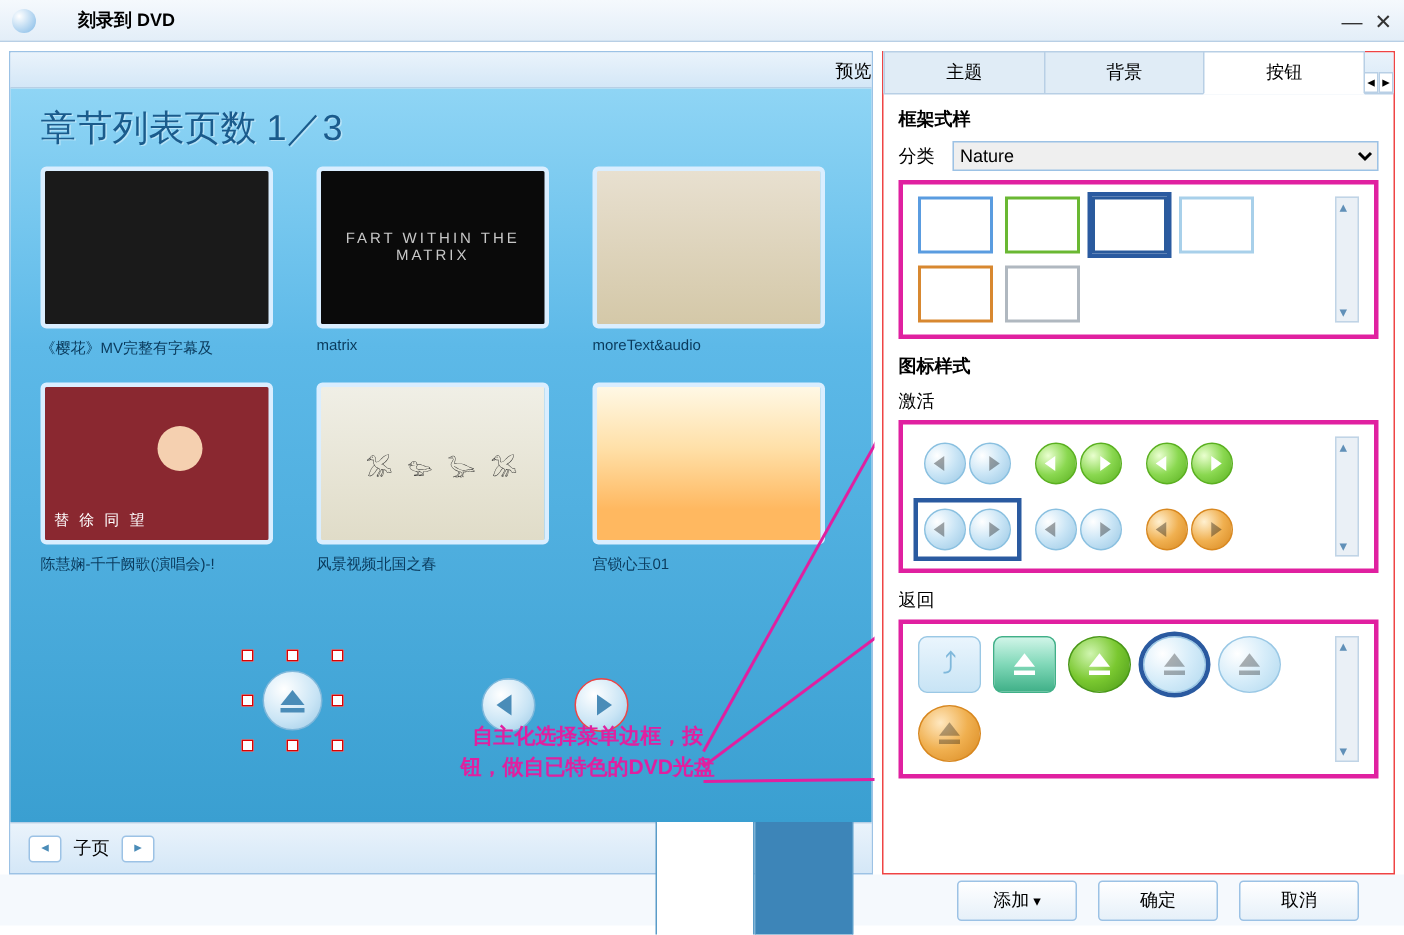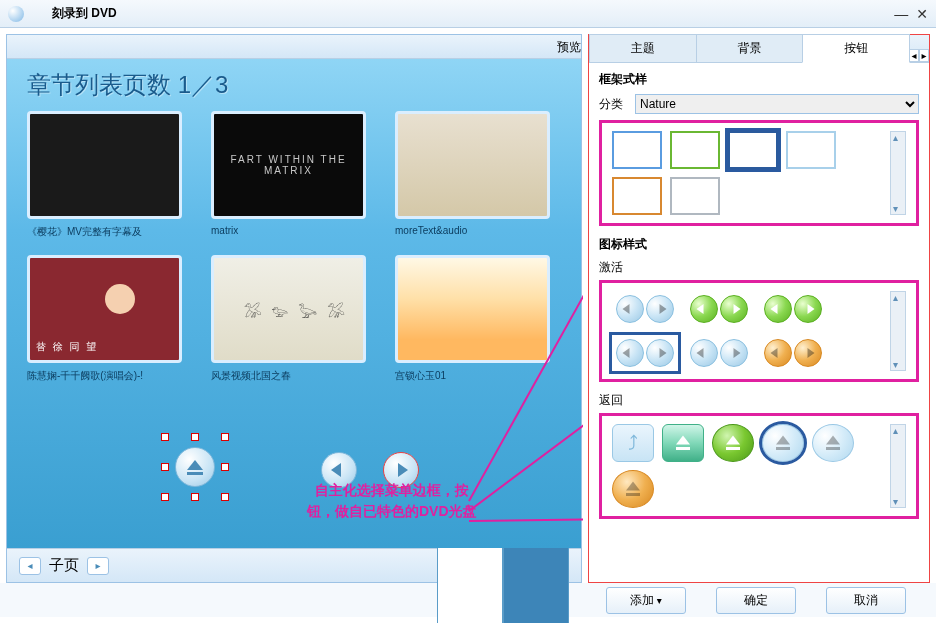--- a/index.html
+++ b/index.html
@@ -43,21 +43,21 @@
 .sel-handles i:nth-child(5){right:0;top:50%;transform:translateY(-50%);} .sel-handles i:nth-child(6){left:0;bottom:0;}
 .sel-handles i:nth-child(7){left:50%;bottom:0;transform:translateX(-50%);} .sel-handles i:nth-child(8){right:0;bottom:0;}
 .nav-arrow { width: 36px; height: 36px; border-radius:50%; background:radial-gradient(circle at 35% 30%,#fff,#c8e4f5 60%,#9ac8e5); border:1px solid #7fb8db; position:relative; }
 .nav-arrow.left::before{content:"";position:absolute;left:40%;top:50%;transform:translate(-50%,-50%);border-top:7px solid transparent;border-bottom:7px solid transparent;border-right:10px solid #4a8cb8;}
 .nav-arrow.right::before{content:"";position:absolute;left:55%;top:50%;transform:translate(-50%,-50%);border-top:7px solid transparent;border-bottom:7px solid transparent;border-left:10px solid #4a8cb8;}
 
 .annotation { position: absolute; bottom: 26px; left: 300px; font-size: 14px; font-weight: bold; color: #e020a0; line-height: 1.5; }
 
 .left-footer { height: 34px; background: linear-gradient(#eaf3fb,#d4e7f7); display: flex; align-items: center; padding: 0 12px; border-top:1px solid #b8cfe5; }
 .pager-btn { width:22px; height:18px; border:1px solid #9cc2e5; background:#fff; border-radius:3px; font-size:10px; line-height:16px; text-align:center; color:#4a8cb8;}
-.pager-label { font-size:15px; margin: 0 8px; }
+.pager-label { font-size:12px; margin: 0 8px; }
 .menu-tabs { margin-left: auto; display: flex; }
 .menu-tab { padding: 4px 14px; font-size: 12px; border:1px solid #5a9cc8; }
 .menu-tab.main { background:#fff; color:#333; border-radius:3px 0 0 3px;}
 .menu-tab.sub { background:#3d85b8; color:#fff; border-radius:0 3px 3px 0; }
 
 
 .right { flex: 1; margin: 6px 6px 0 6px; border:1px solid #ef4444; display: flex; flex-direction: column; }
 .tabs { height: 28px; display: flex; background: linear-gradient(#eaf3fb,#d4e7f7); border-bottom:1px solid #b8cfe5; align-items:flex-end; }
 .tab { flex: 1; text-align: center; font-size: 12px; padding: 5px 0; border:1px solid #b8cfe5; border-bottom:none; margin-right:-1px; background:#e0ecf6; }
 .tab.active { background:#fff; border-bottom:1px solid #fff; position:relative; top:1px; }
@@ -106,21 +106,21 @@
 .vscroll { width:16px; margin-left:6px; background:#eaf0f6; border:1px solid #c0d4e6; position:relative;}
 .vscroll::before{content:"▴";position:absolute;top:0;left:2px;font-size:10px;color:#6090b8;}
 .vscroll::after{content:"▾";position:absolute;bottom:0;left:2px;font-size:10px;color:#6090b8;}
 
 .sub-label { font-size:12px; margin: 4px 0; }
 
 .apply-row { text-align:right; padding: 4px 10px; }
 .btn { display:inline-block; min-width:80px; padding:4px 14px; font-size:12px; border:1px solid #9cc2e5; background:linear-gradient(#fff,#e6f0f9); border-radius:3px; text-align:center; }
 
 
-.footer { height: 34px; display:flex; align-items:center; justify-content:flex-end; gap: 30px; padding: 0 30px; background:#f5f9fd; }
+.footer { height: 34px; display:flex; align-items:center; justify-content:flex-end; gap: 14px; padding: 0 30px; background:#f5f9fd; }
 .footer .dropdown::after{content:" ▾"; font-size:10px;}
 
 
 svg.arrows{position:absolute;pointer-events:none;}
 </style>
 </head>
 <body>
 
 <div class="titlebar">
   <div class="app-icon"></div>

